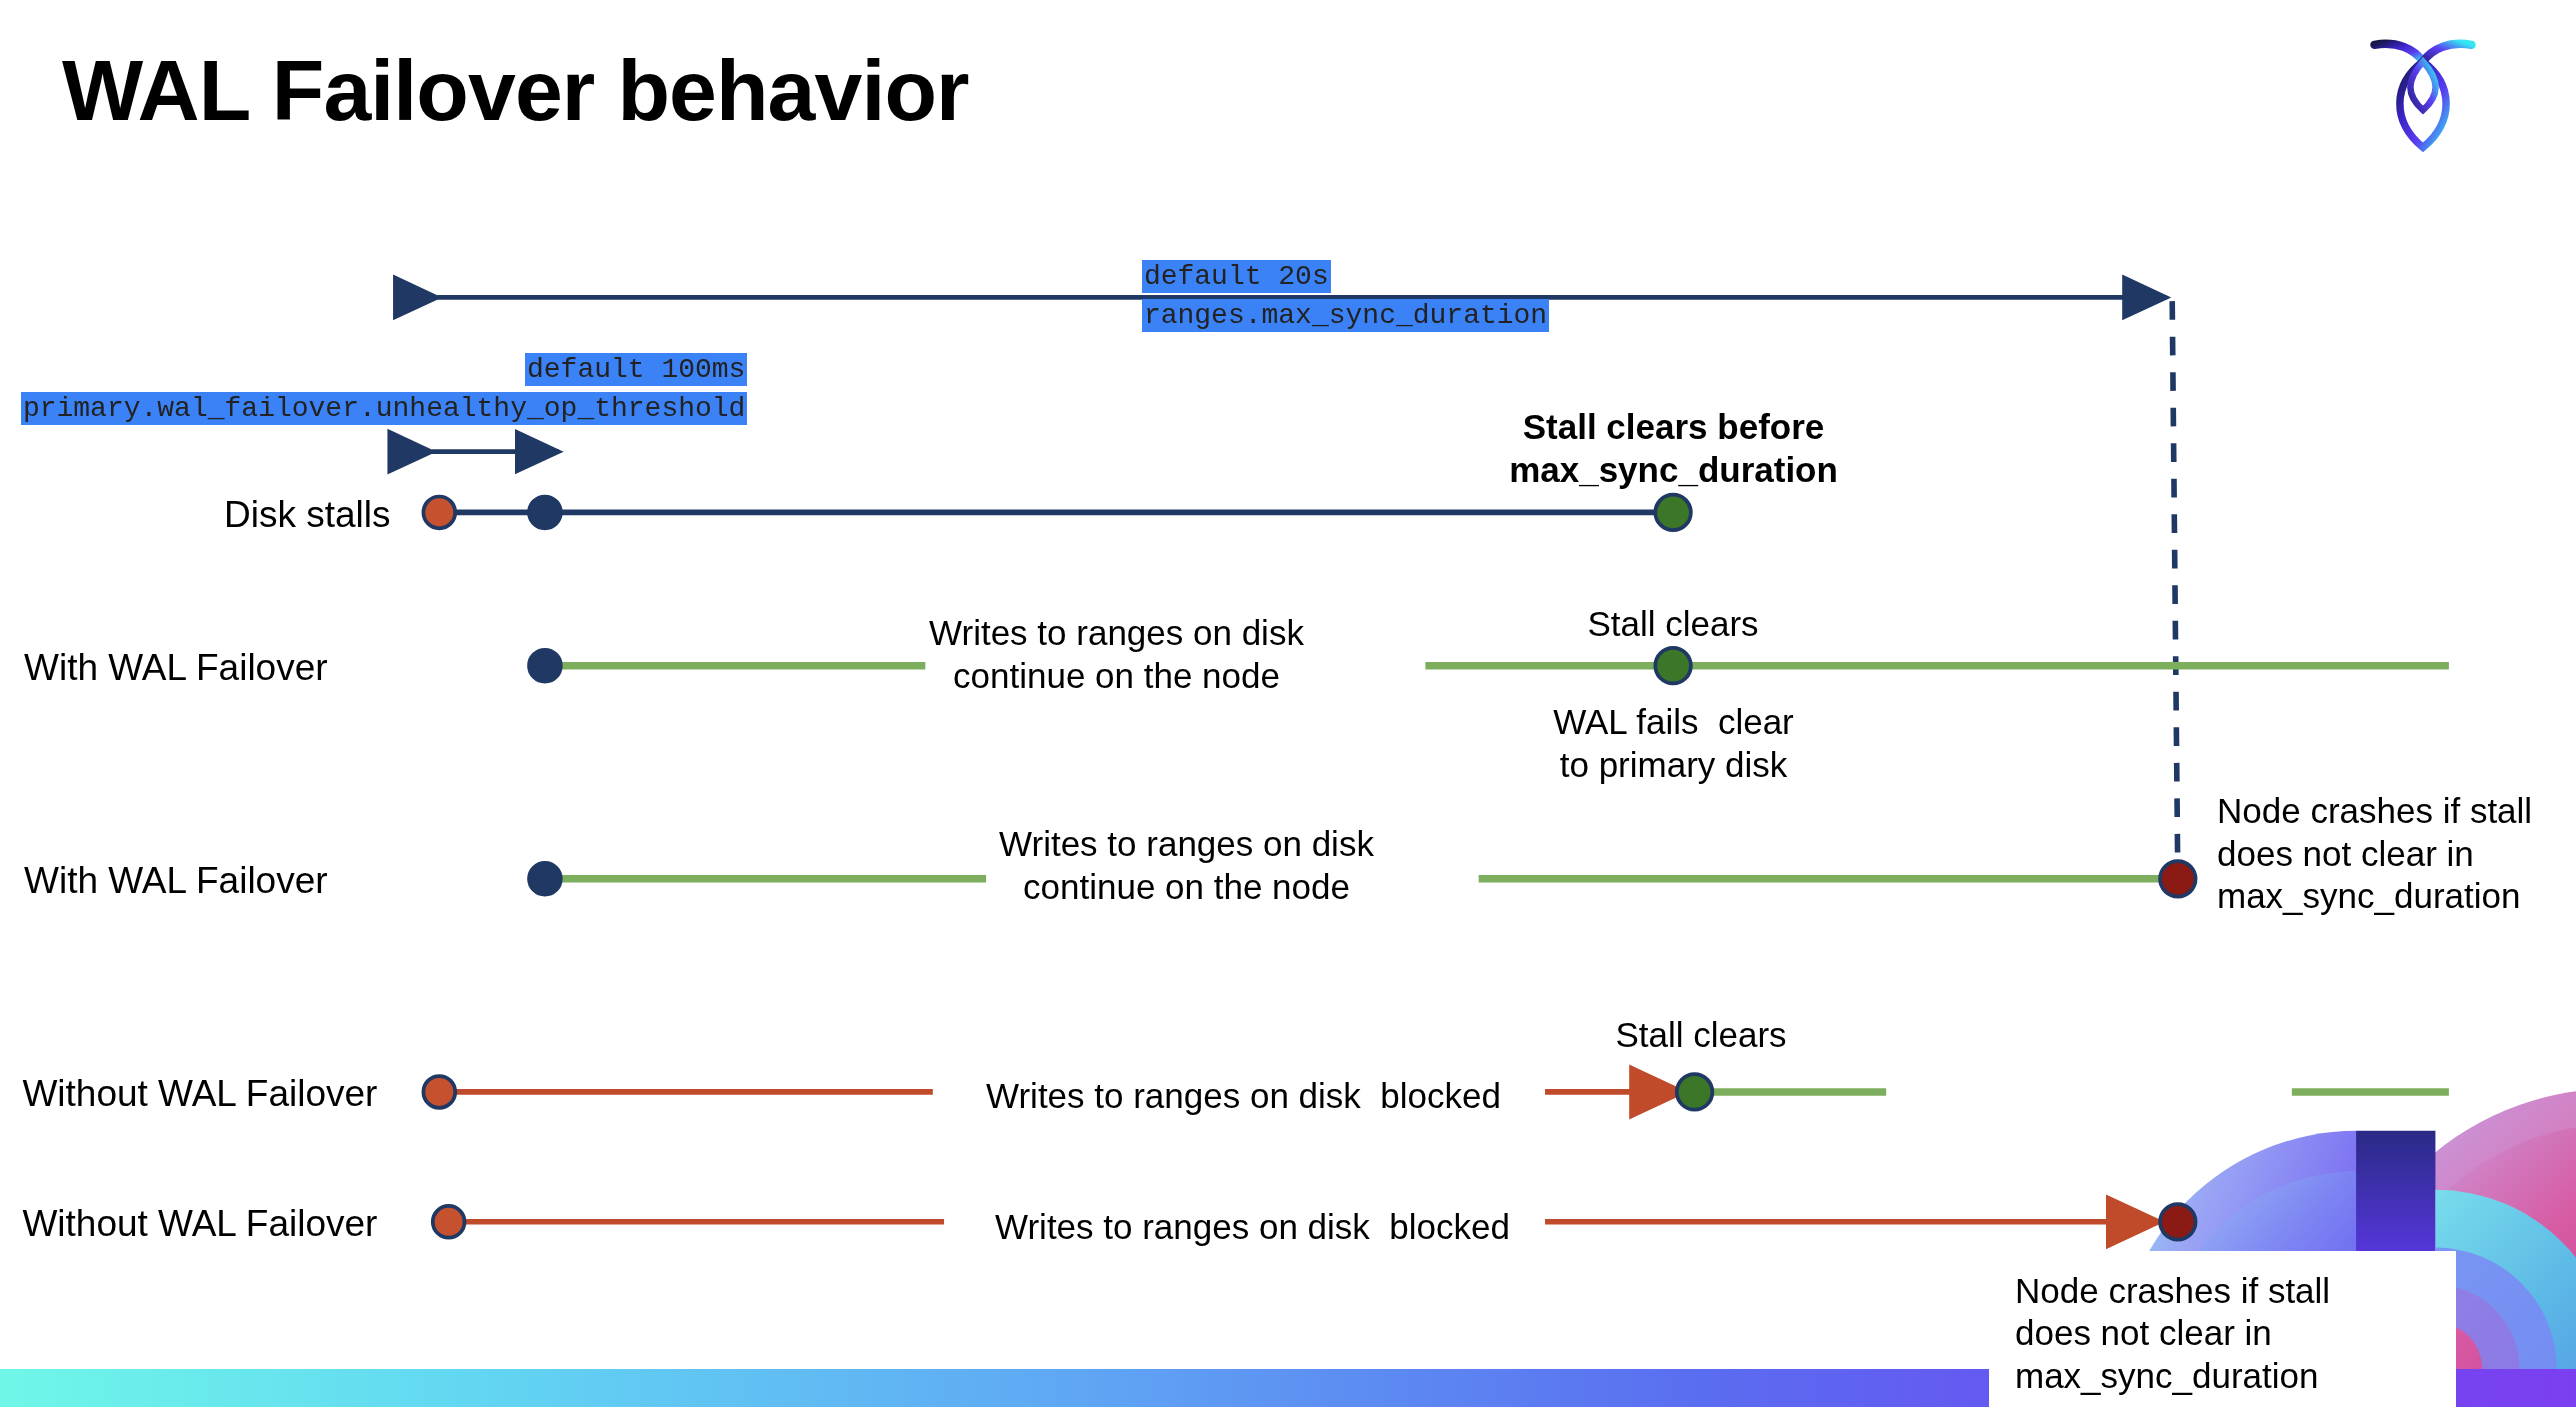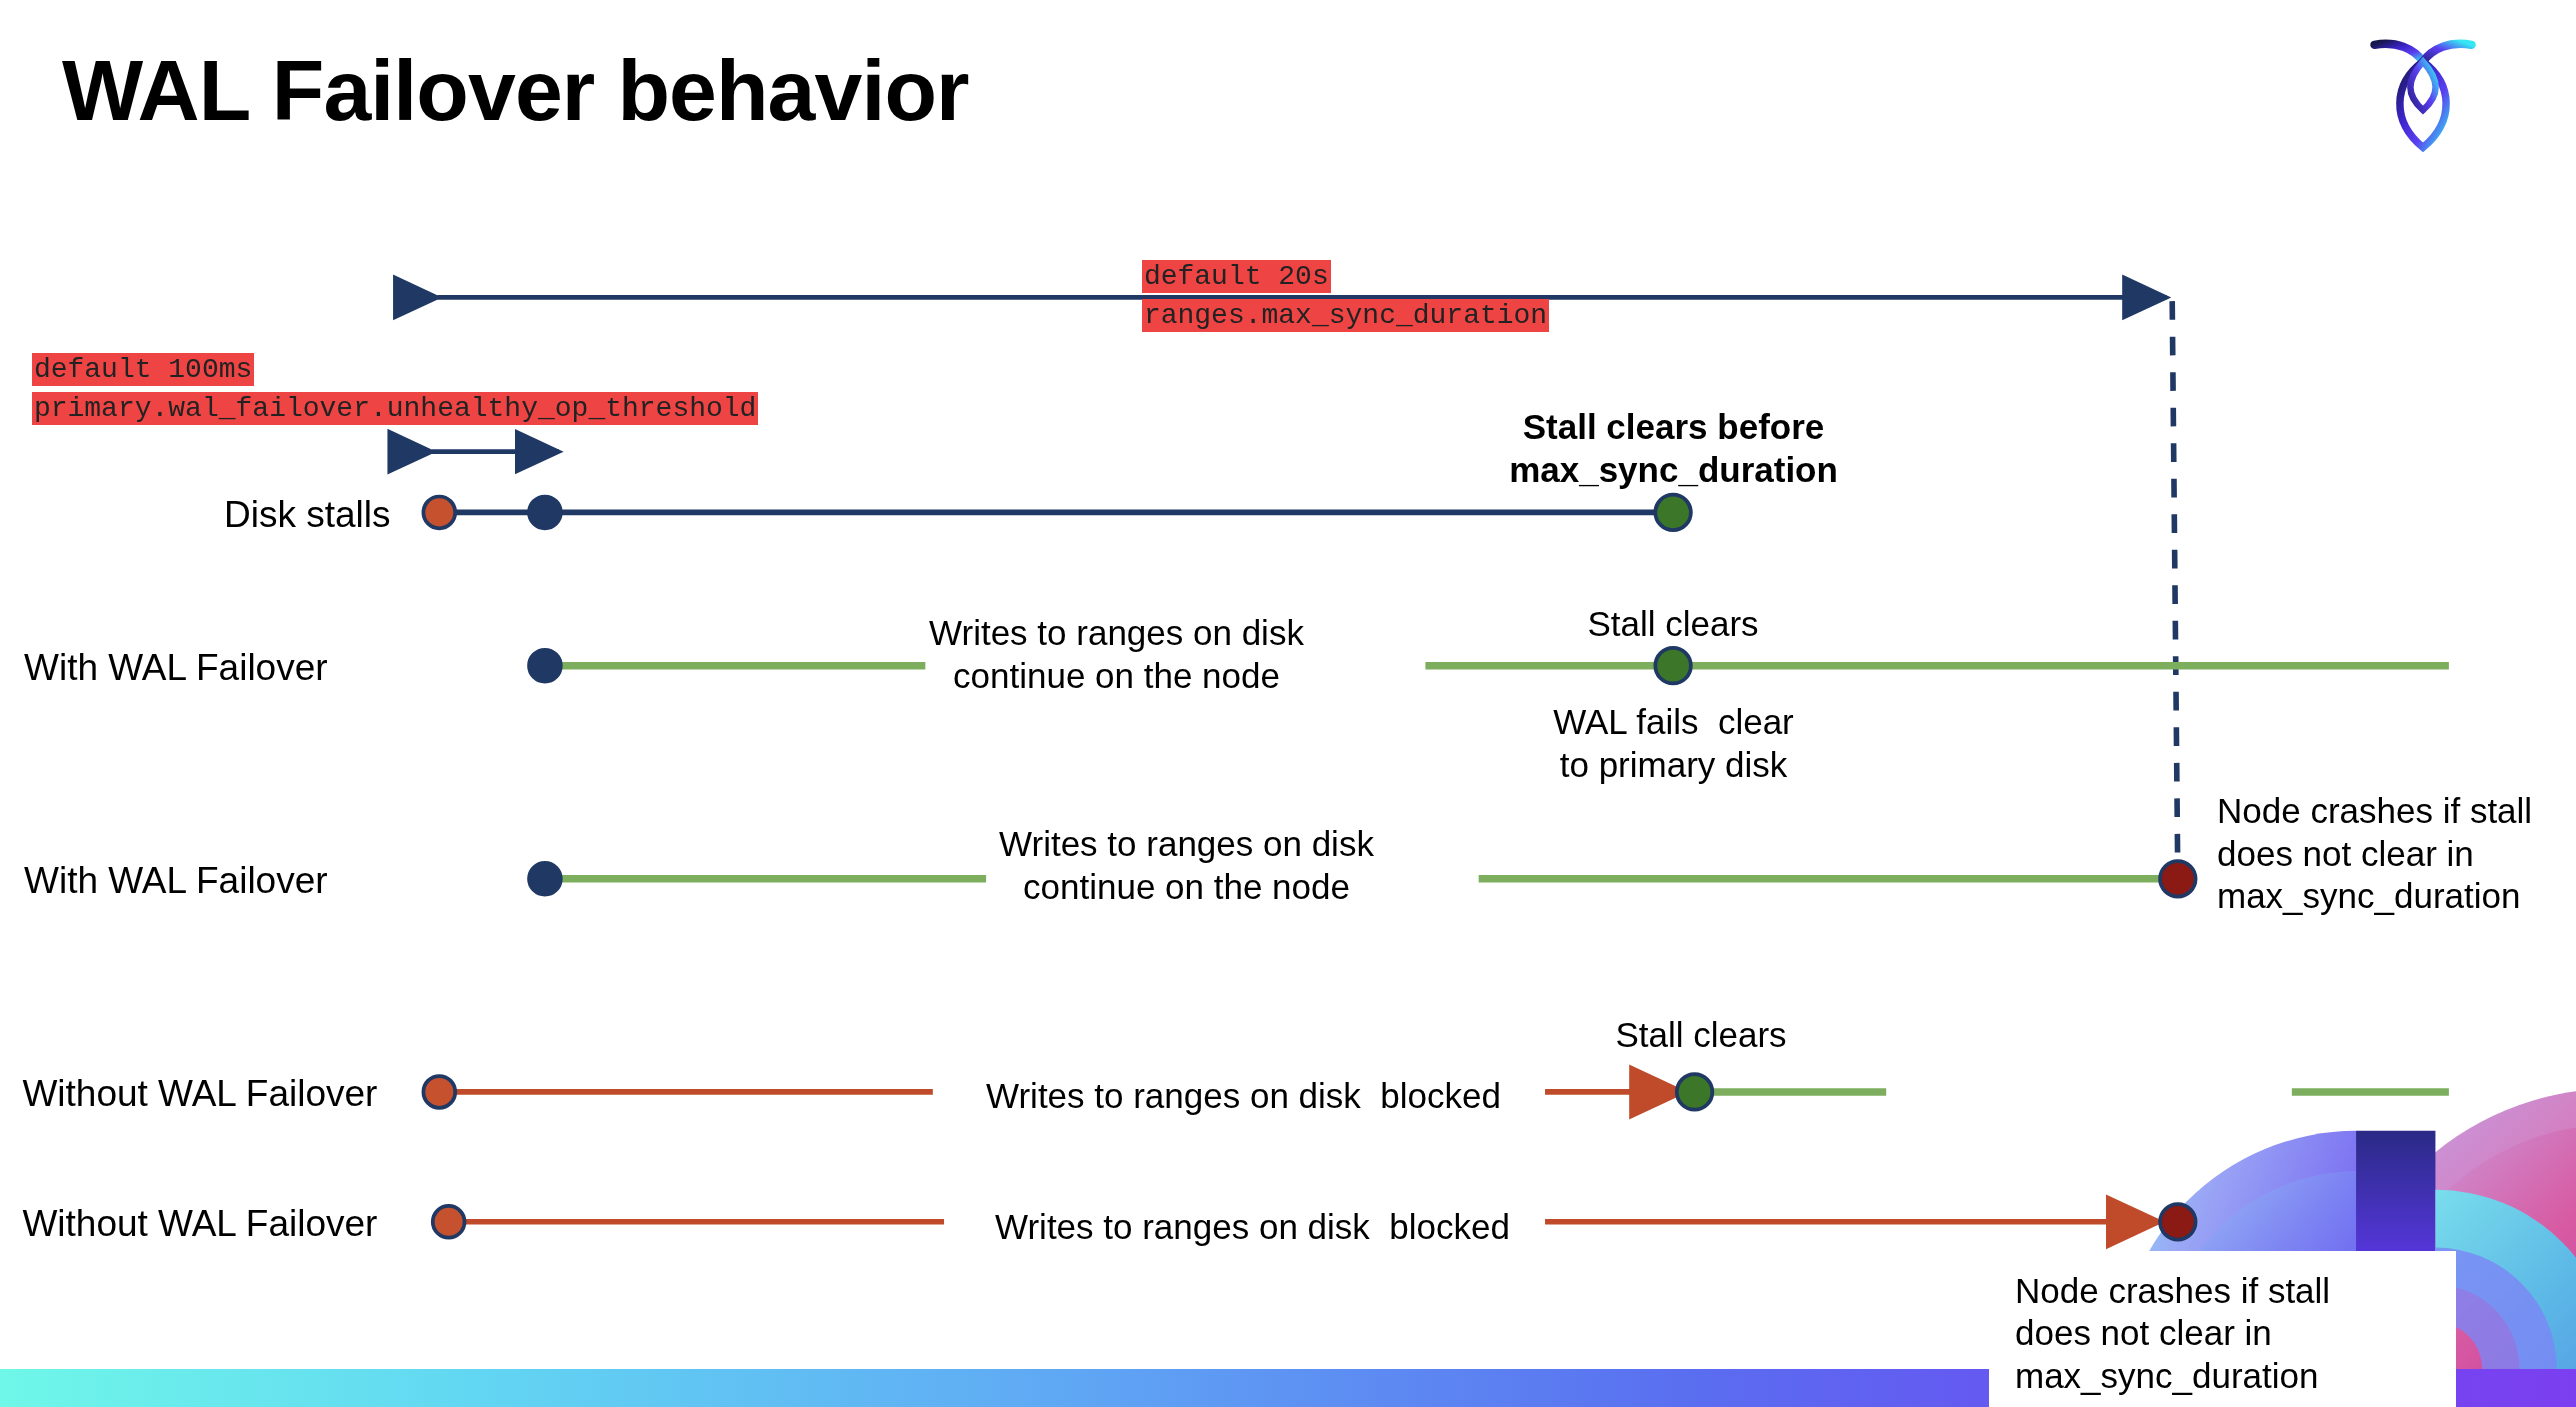--- a/index.html
+++ b/index.html
@@ -44,21 +44,21 @@
   
   .code {
     position: absolute;
     font-family: "Liberation Mono", "DejaVu Sans Mono", monospace;
     font-size: 28px;
     line-height: 1.38;
     color: #222222;
     white-space: nowrap;
   }
   .code span {
-    background: #ef4444;
+    background: #3b82f6;
     padding: 0.9px 1.9px;
   }
 
   
   .lbl {
     position: absolute;
     font-family: "Liberation Sans", sans-serif;
     font-size: 35px;
     color: #000000;
     line-height: 1.22;
@@ -239,21 +239,21 @@
       <circle cx="480" cy="1307" r="17" fill="#C5512F" stroke="#1F3864" stroke-width="4"></circle>
       <circle cx="2330" cy="1307" r="19" fill="#8B1A15" stroke="#1F3864" stroke-width="4"></circle>
     </g>
   </svg>
 
   <div class="code" style="left:1142px; top:258px;">
     <div><span>default 20s</span></div>
     <div><span>ranges.max_sync_duration</span></div>
   </div>
 
-  <div class="code" style="left:32px; top:351px;">
+  <div class="code" style="left:21px; top:351px;text-align:right;">
     <div><span>default 100ms</span></div>
     <div><span>primary.wal_failover.unhealthy_op_threshold</span></div>
   </div>
 
   <div class="rowlabel" style="left:224px; top:494px;">Disk stalls</div>
 
   <div class="rowlabel" style="left:24px; top:647px;">With WAL Failover</div>
 
   <div class="rowlabel" style="left:24px; top:860px;">With WAL Failover</div>
 

